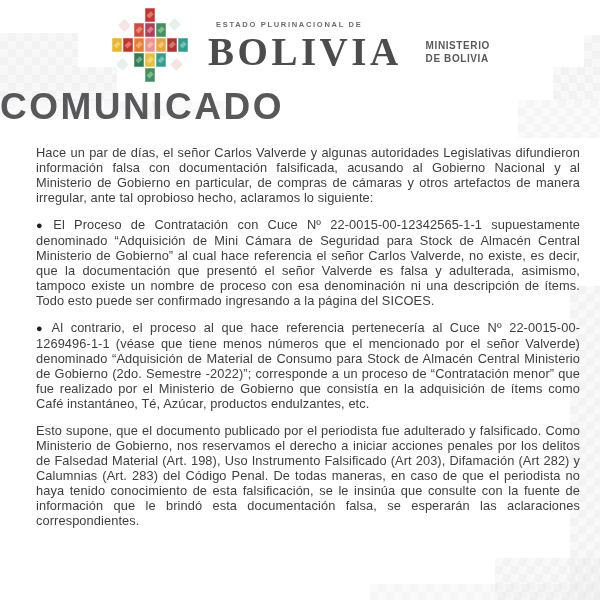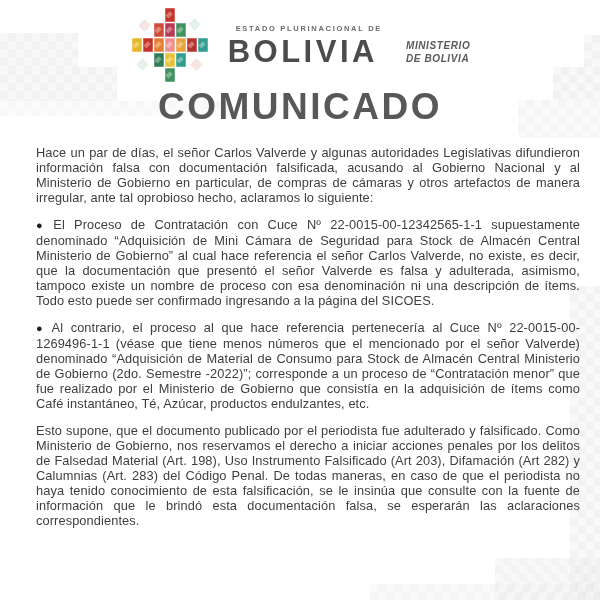--- a/index.html
+++ b/index.html
@@ -46,35 +46,34 @@
   }
   .tile.diamond { transform: rotate(45deg); opacity: .75; box-shadow: none; }
   .tile.diamond::after { display: none; }
 
   .bolivia-block { display: flex; flex-direction: column; line-height: 1; }
   .estado-label {
     font-size: 7.5px; font-weight: bold; letter-spacing: 1.7px;
     color: #6b6b6b; margin-bottom: 3px; margin-left: 8px; white-space: nowrap;
   }
   .bolivia-word {
-    font-family: Liberation Sans, sans-serif;
-    font-size: 31px; font-weight: bold; letter-spacing: 3.5px;
+    font-family: Liberation Serif, serif;
+    font-size: 39px; font-weight: bold; letter-spacing: 3.5px;
     color: #4c4c4e; white-space: nowrap;
   }
   .ministerio-block {
     font-size: 10px; font-weight: bold; color: #58595b;
     line-height: 1.35; letter-spacing: .6px; margin-left: 6px; margin-top: 12px;
     white-space: nowrap;
-    font-style: italic;
   }
 
   
   .title {
     position: absolute; top: 86px; left: 0; right: 0; z-index: 1;
-    text-align: center;
+    text-align: left;
     font-size: 37px; font-weight: bold; letter-spacing: 2.5px;
     color: #58585a;
   }
 
   
   .content {
     position: absolute; top: 145px; left: 36px; right: 20px; z-index: 1;
     color: #3d3e40;
     font-size: 12.8px; line-height: 15px;
     text-align: justify; letter-spacing: .1px;

